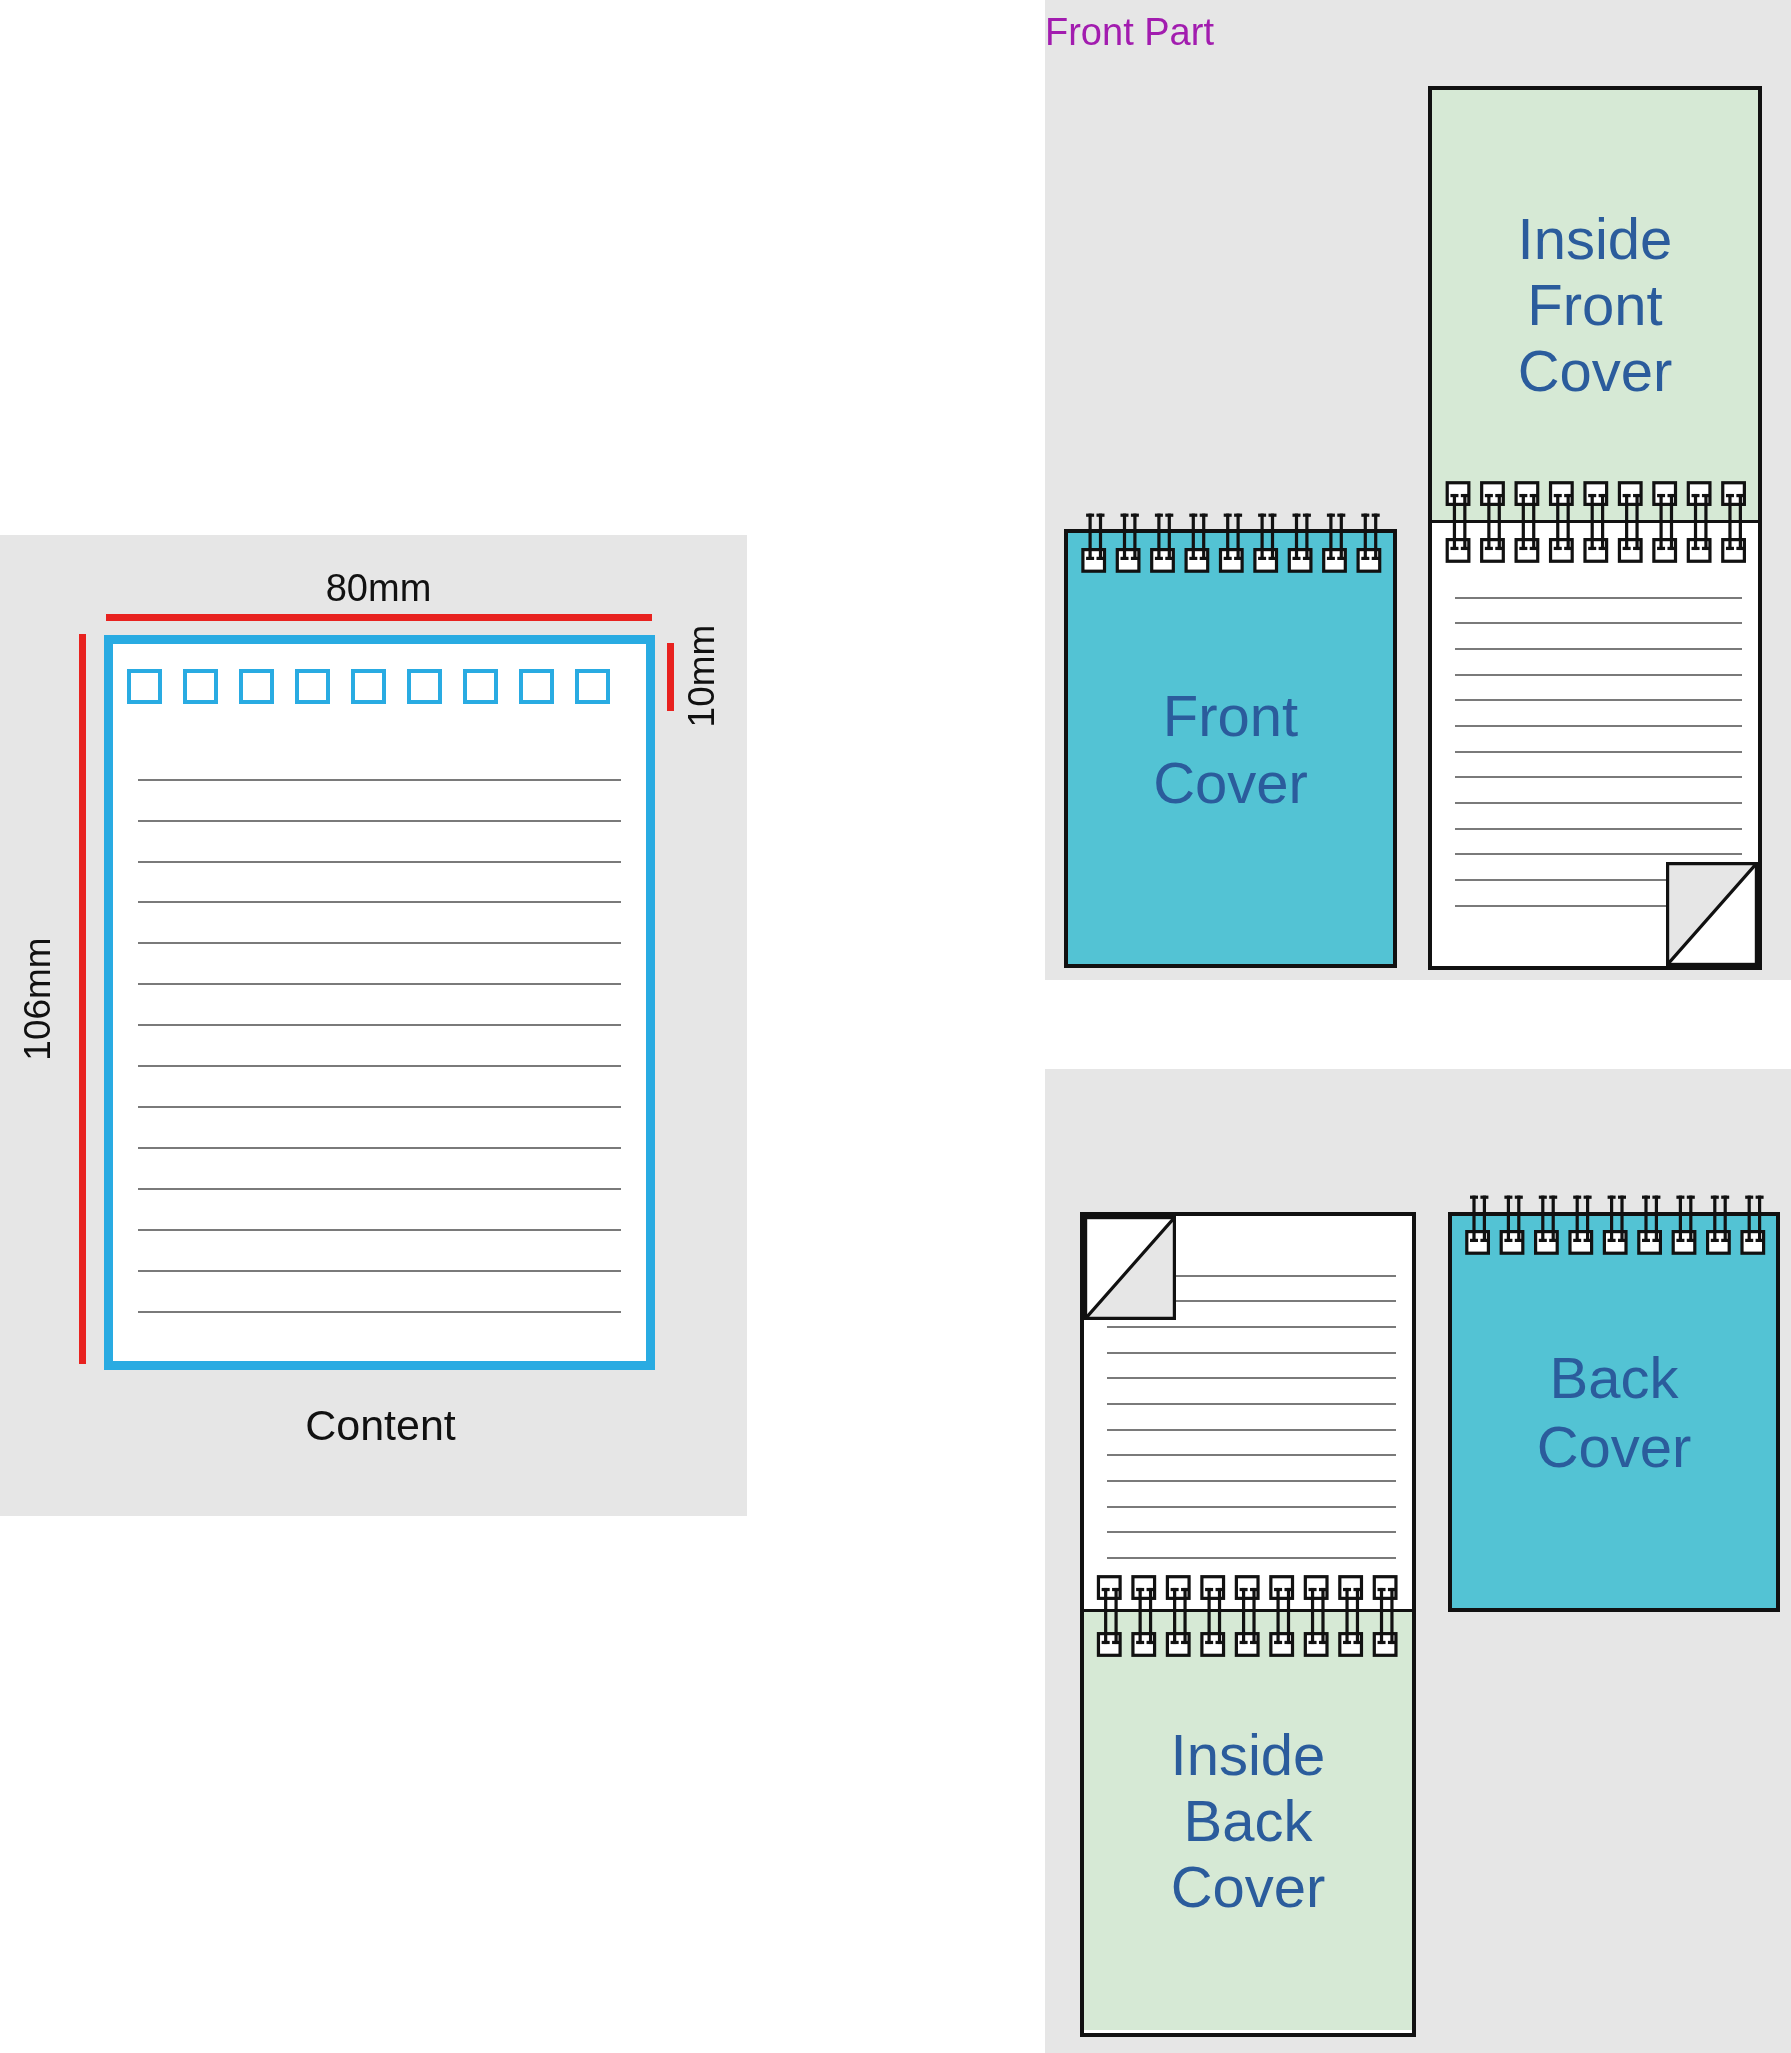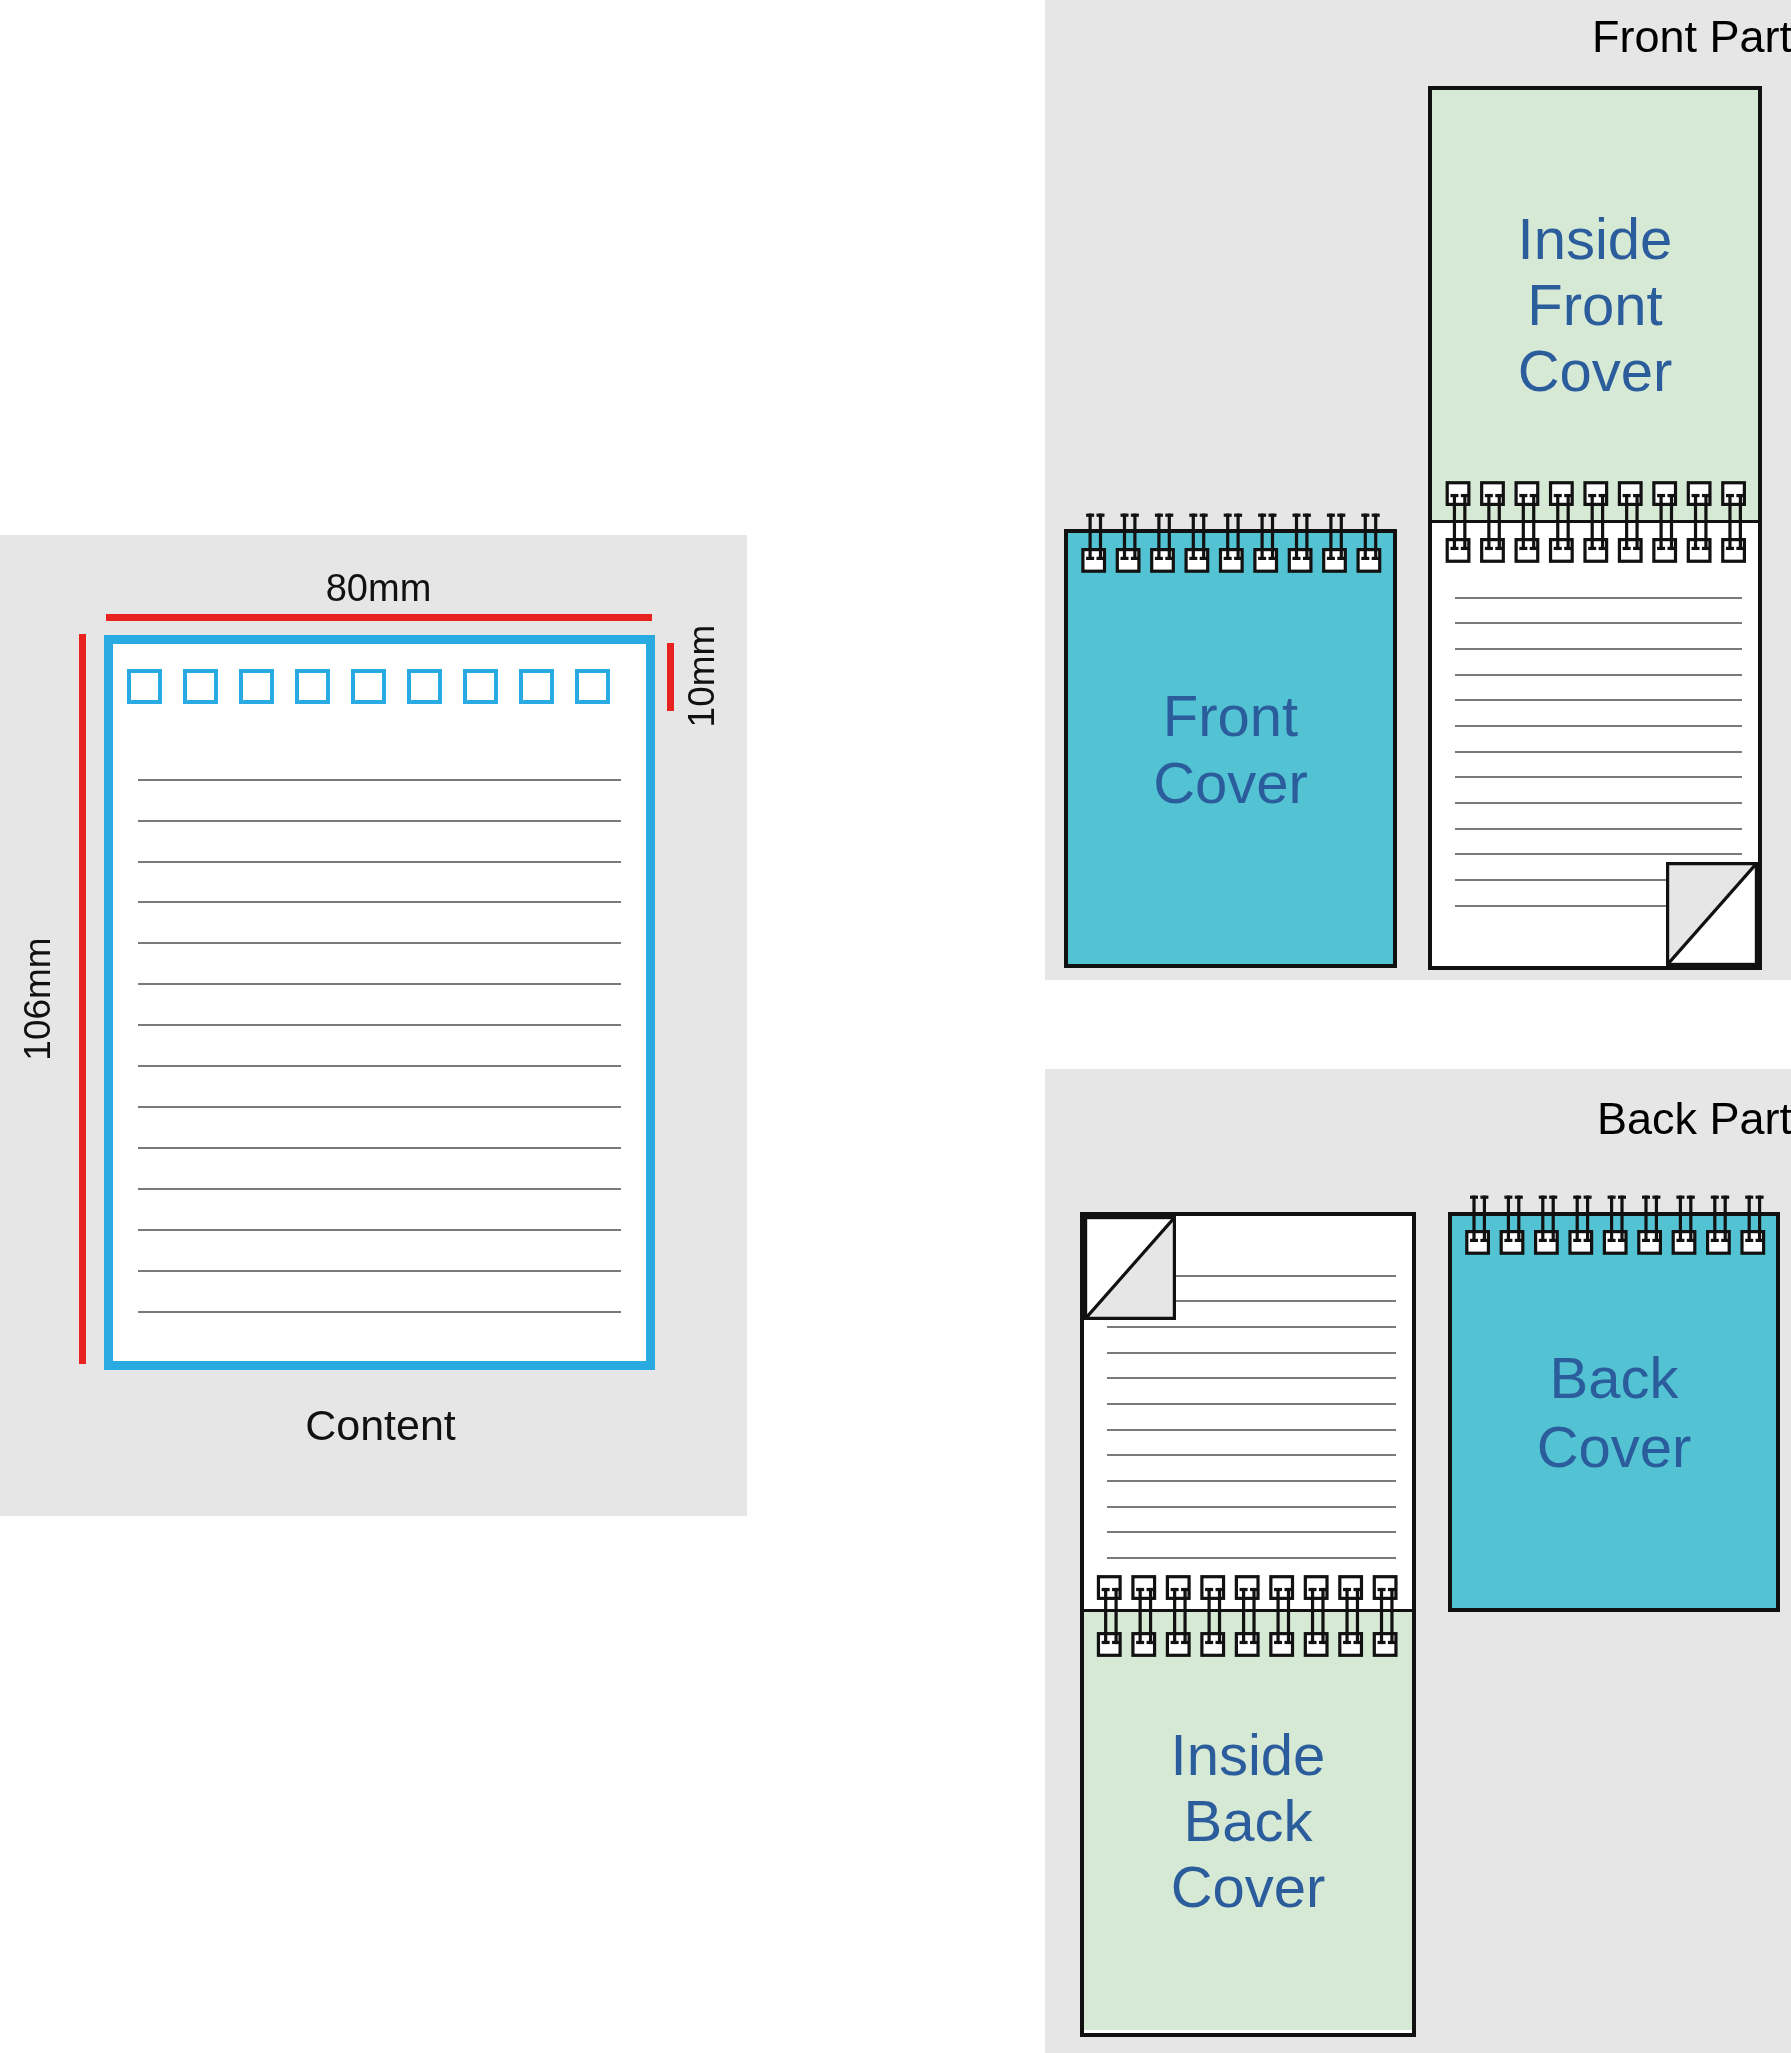--- a/index.html
+++ b/index.html
@@ -3,22 +3,22 @@
 <meta charset="utf-8">
 <style>
   html,body{margin:0;padding:0;background:#ffffff;}
   .stage{
     position:relative;width:1792px;height:2053px;overflow:hidden;
     font-family:"Liberation Sans", sans-serif;color:#111;
     background:#ffffff;
   }
   .panel{position:absolute;background:var(--panel-bg,#e6e6e6);}
   .panel-title{
-    position:absolute;left:0;width:100%;text-align:right;
-    font-size:45px;color:#000000;white-space:nowrap;
+    position:absolute;left:0;width:100%;text-align:left;
+    font-size:38px;color:#a21caf;white-space:nowrap;
   }
 
   
   .panel.left{left:0;top:535px;width:747px;height:981px;}
   .dim-h{
     position:absolute;left:218px;top:32px;width:321px;text-align:center;
     font-size:38px;color:#111;
   }
   .redline{position:absolute;background:var(--red,#e8221f);}
   .red-top{left:106px;top:79px;width:546px;height:7.2px;}
@@ -308,21 +308,20 @@
           <rect x="375" y="16" width="4" height="70" fill="#111"></rect>
           <rect x="372" y="16" width="10" height="4" fill="#111"></rect>
           <rect x="372" y="82" width="10" height="4" fill="#111"></rect>
           <rect x="388" y="16" width="4" height="70" fill="#111"></rect>
           <rect x="385" y="16" width="10" height="4" fill="#111"></rect>
           <rect x="385" y="82" width="10" height="4" fill="#111"></rect>
         </svg></div>
   </section>
 
   <section class="panel back-part">
-    <h2 class="panel-title" style="margin:0;font-weight:normal;">Back Part</h2>
 
     <div class="combined back-combined">
       <div class="half page">
         <div class="rules page-rules">
             <div class="rule" style="top: 59px; position: absolute; left: 22.5px; width: 289px;"></div>
             <div class="rule" style="top: 84px; position: absolute; left: 22.5px; width: 289px;"></div>
             <div class="rule" style="top: 110px; position: absolute; left: 22.5px; width: 289px;"></div>
             <div class="rule" style="top: 136px; position: absolute; left: 22.5px; width: 289px;"></div>
             <div class="rule" style="top: 161px; position: absolute; left: 22.5px; width: 289px;"></div>
             <div class="rule" style="top: 187px; position: absolute; left: 22.5px; width: 289px;"></div>

